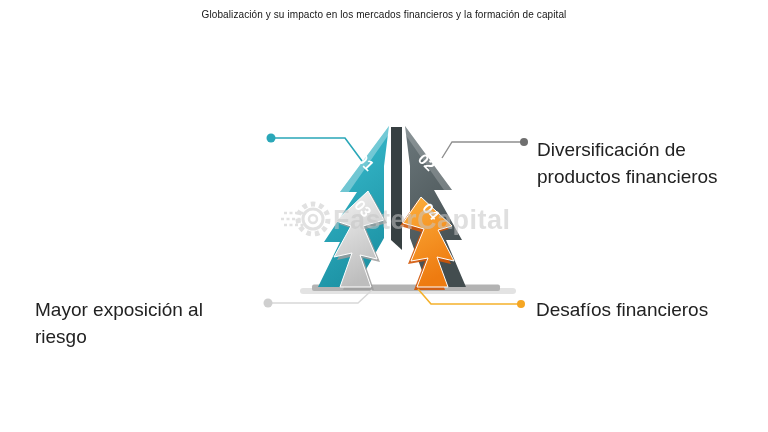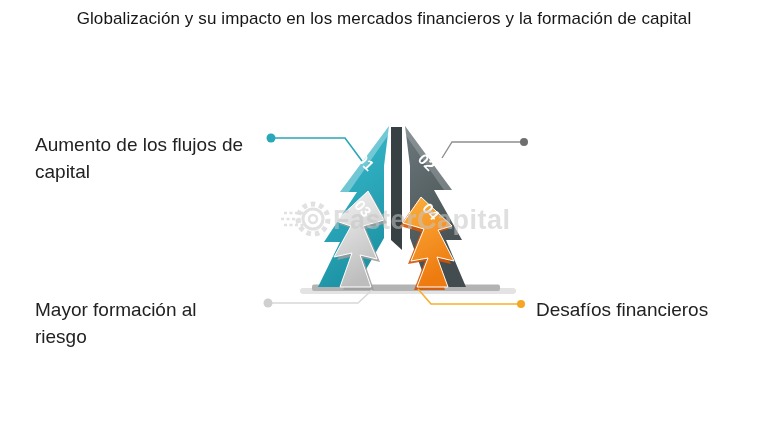--- a/index.html
+++ b/index.html
@@ -6,21 +6,21 @@
   .slide{
     position:relative;
     width:768px;height:432px;
     background:#ffffff;
     overflow:hidden;
     font-family:"Liberation Sans","DejaVu Sans",sans-serif;
   }
   .title{
     position:absolute;top:9px;left:0;right:0;
     text-align:center;
-    font-size:17px;
+    font-size:10px;
     color:#161616;
     letter-spacing:.1px;
   }
   .callout{
     position:absolute;
     font-size:19px;
     line-height:27px;
     color:#222222;
   }
   .label-tl{left:35px;top:131px;width:225px;}
@@ -122,17 +122,17 @@
     <g>
       <polyline points="268,303 358,303 372,290" fill="none" stroke="#d8d8d8" stroke-width="1.4"></polyline>
       <circle cx="268" cy="303" r="4.5" fill="#cfcfcf"></circle>
     </g>
     <g>
       <polyline points="418,289 431,304 521,304" fill="none" stroke="#F5B12B" stroke-width="1.6"></polyline>
       <circle cx="521" cy="304" r="4" fill="#F5A623"></circle>
     </g>
   </svg>
 
-  <div class="callout label-tl">Aumento de los flujos de capital</div>
-  <div class="callout label-bl">Mayor formación al riesgo</div>
+  <div class="callout label-tr">Diversificación de productos financieros</div>
+  <div class="callout label-bl">Mayor exposición al riesgo</div>
   <div class="callout label-br">Desafíos financieros</div>
 
 </div>
 
 </body></html>

